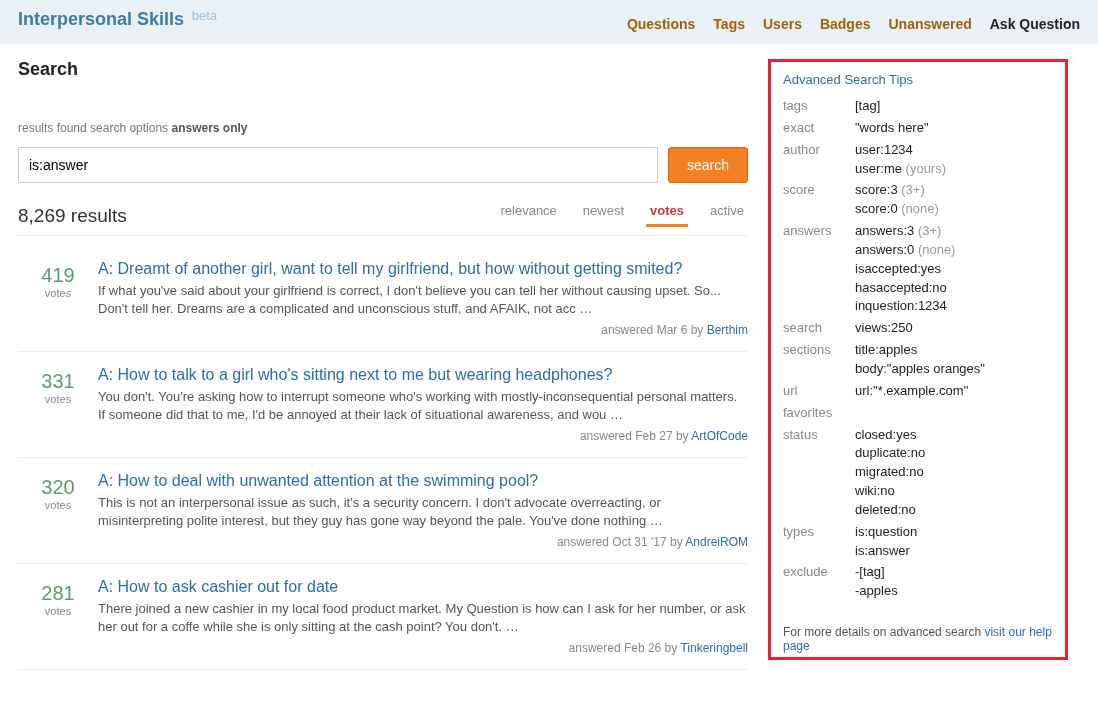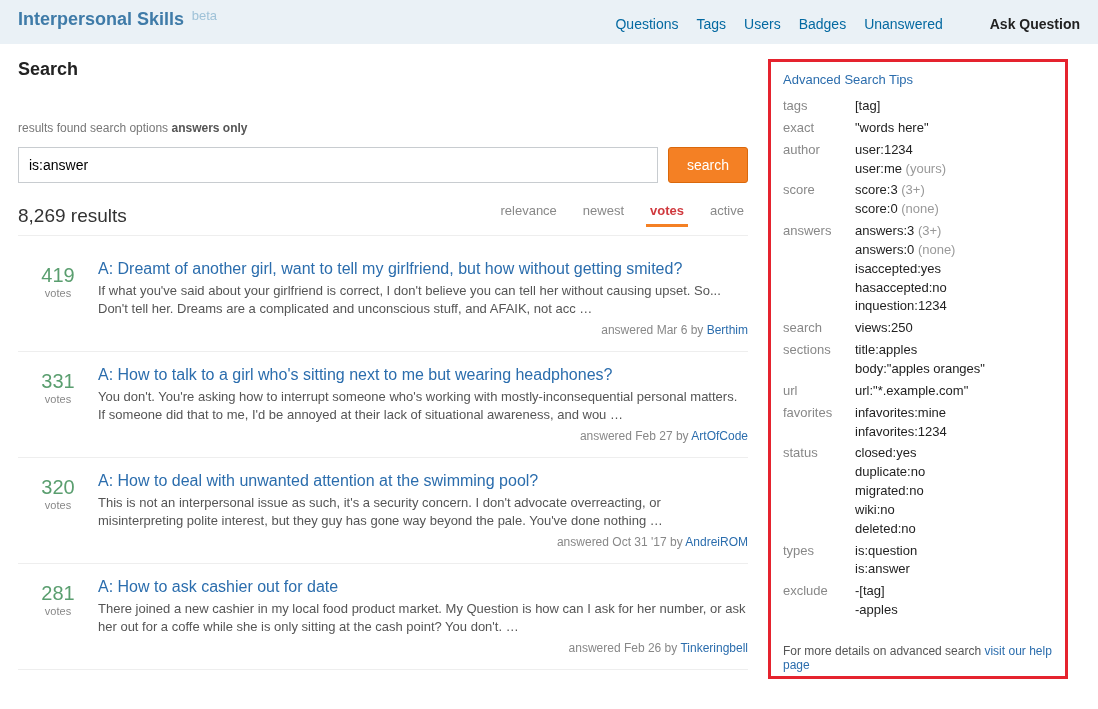--- a/index.html
+++ b/index.html
@@ -1,22 +1,22 @@
 <!DOCTYPE html>
 <html><head>
 <meta charset="utf-8">
 <style>
   * { box-sizing: border-box; margin: 0; padding: 0; }
   body { font-family: Arial, Helvetica, sans-serif; font-size: 13px; color: #222; background: #fff; }
   .topbar { background: #eaf1f6; padding: 8px 18px 12px; display: flex; justify-content: space-between; align-items: flex-start; border-bottom: 1px solid #fff;}
   .site-title { font-size: 18px; color: #3f7ba8; font-weight: bold; }
   .beta { font-size: 13px; color: #9fc2d8; font-weight: normal; vertical-align: super; margin-left: 4px;}
   .nav { display: flex; gap: 18px; padding-top: 8px; font-size: 14px; color: #626a72;}
-  .nav a { color: #0369a1; text-decoration: none; cursor: pointer;}
-  .nav a.bold { color: #222; font-weight: bold; margin-left: 29px; }
+  .nav a { color: #a16207; text-decoration: none; cursor: pointer; font-weight: bold;}
+  .nav a.bold { color: #222; font-weight: bold; }
   .container { display: flex; padding: 14px 4px 0 18px; gap: 20px; }
   .main { flex: 0 0 730px; }
   .sidebar { flex: 0 0 300px; }
   h2.search { font-size: 18px; font-weight: bold; margin-bottom: 4px;}
   .subhelp { font-size: 12px; color: #777; margin-bottom: 12px; margin-top: 41px;}
   .subhelp .bold { font-weight: bold; color: #555;}
   .searchrow { display: flex; gap: 10px; margin-bottom: 14px; align-items: stretch;}
   .searchbox { flex: 1; border: 1px solid #c8ccd0; padding: 8px 10px; font-size: 14px; height: 36px;}
   .searchbtn { background: #f48024; color: #fff; border: 1px solid #da680b; border-radius: 3px; padding: 0 18px; font-size: 14px; cursor: pointer; height: 36px;}
   .resrow { display: flex; justify-content: space-between; align-items: flex-end; border-bottom: 1px solid #eee; padding-bottom: 8px; margin-bottom: 10px;}
@@ -168,24 +168,20 @@
             </div>
           </div>
           <div class="tiprow">
             <div class="tiplabel">url</div>
             <div class="tipval">
               <div>url:"*.example.com"</div>
             </div>
           </div>
           <div class="tiprow">
             <div class="tiplabel">favorites</div>
-            <div class="tipval">
-              <div>infavorites:mine</div>
-              <div>infavorites:1234</div>
-            </div>
           </div>
           <div class="tiprow">
             <div class="tiplabel">status</div>
             <div class="tipval">
               <div>closed:yes</div>
               <div>duplicate:no</div>
               <div>migrated:no</div>
               <div>wiki:no</div>
               <div>deleted:no</div>
             </div>

